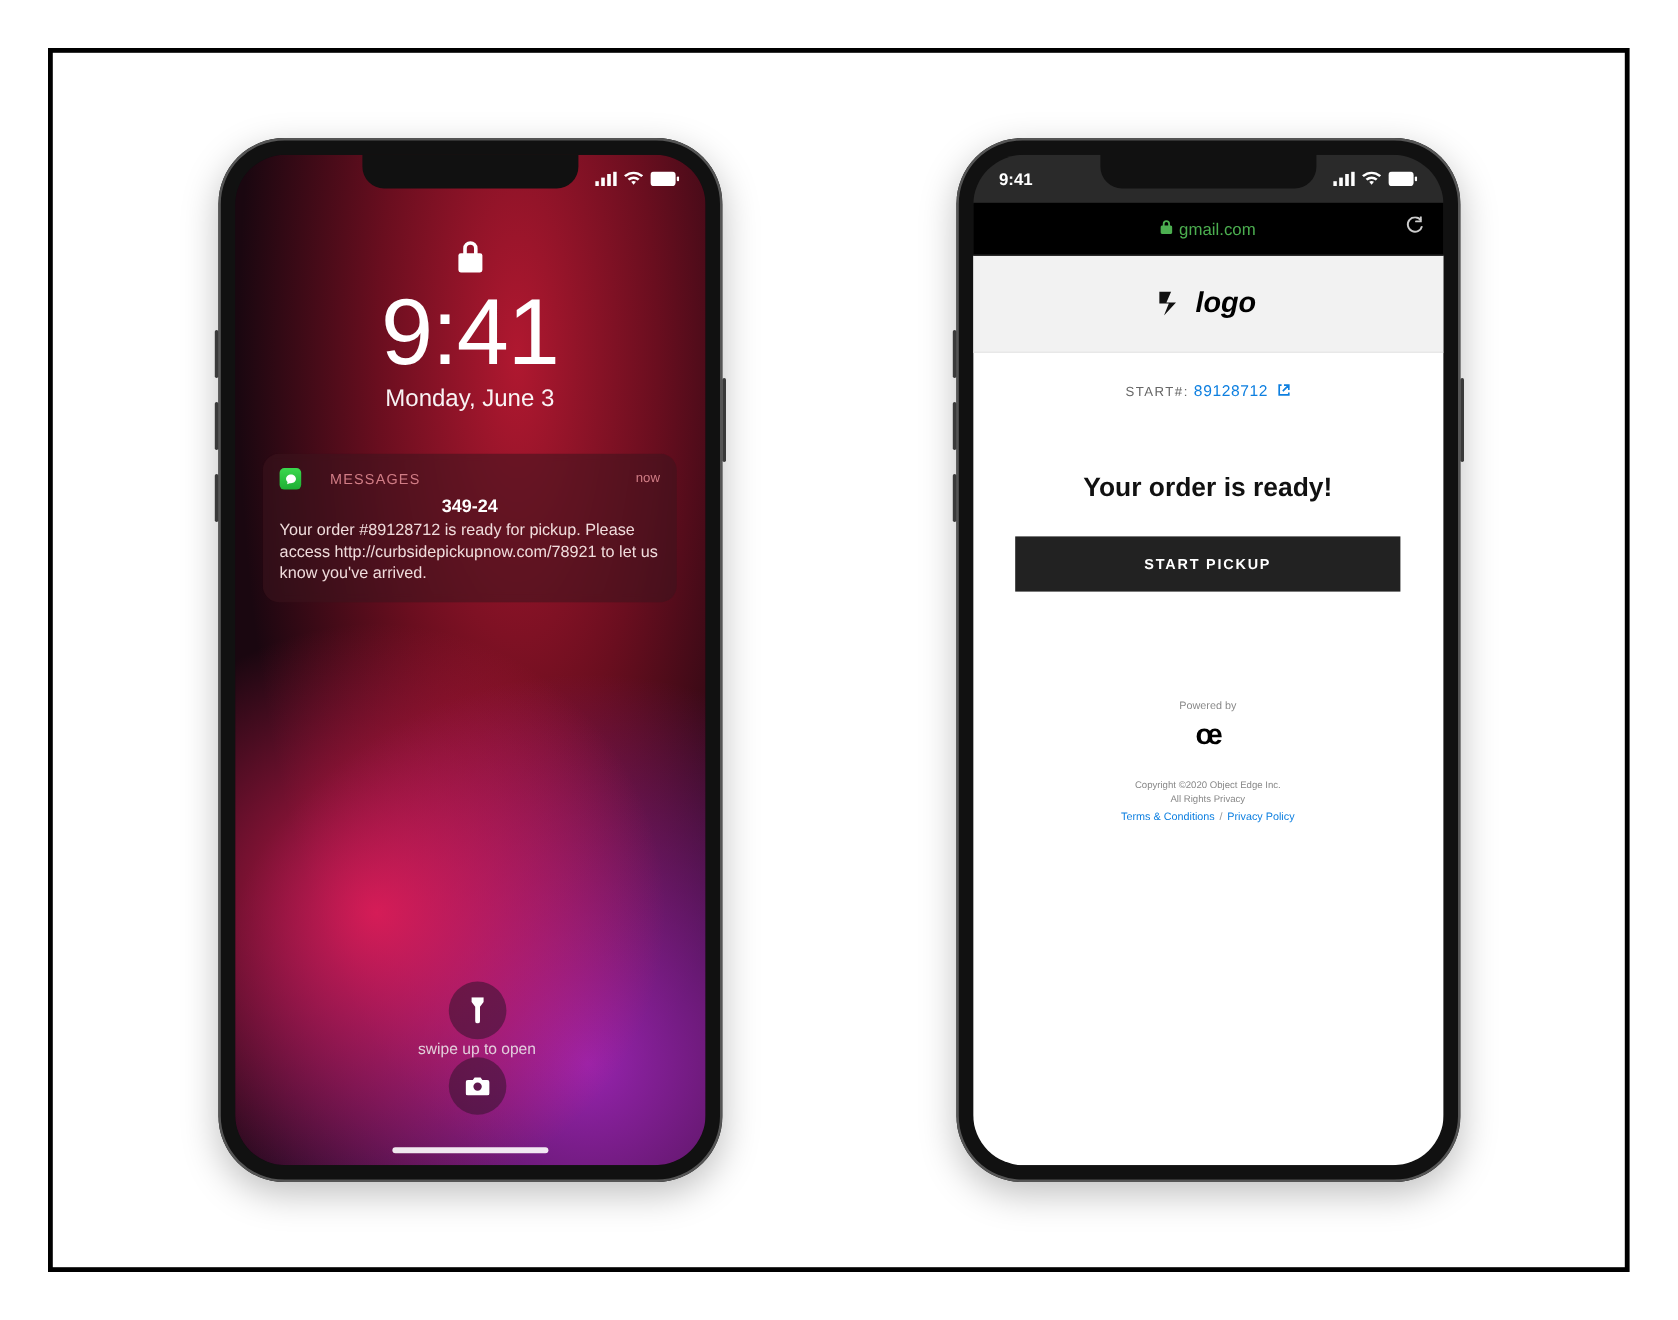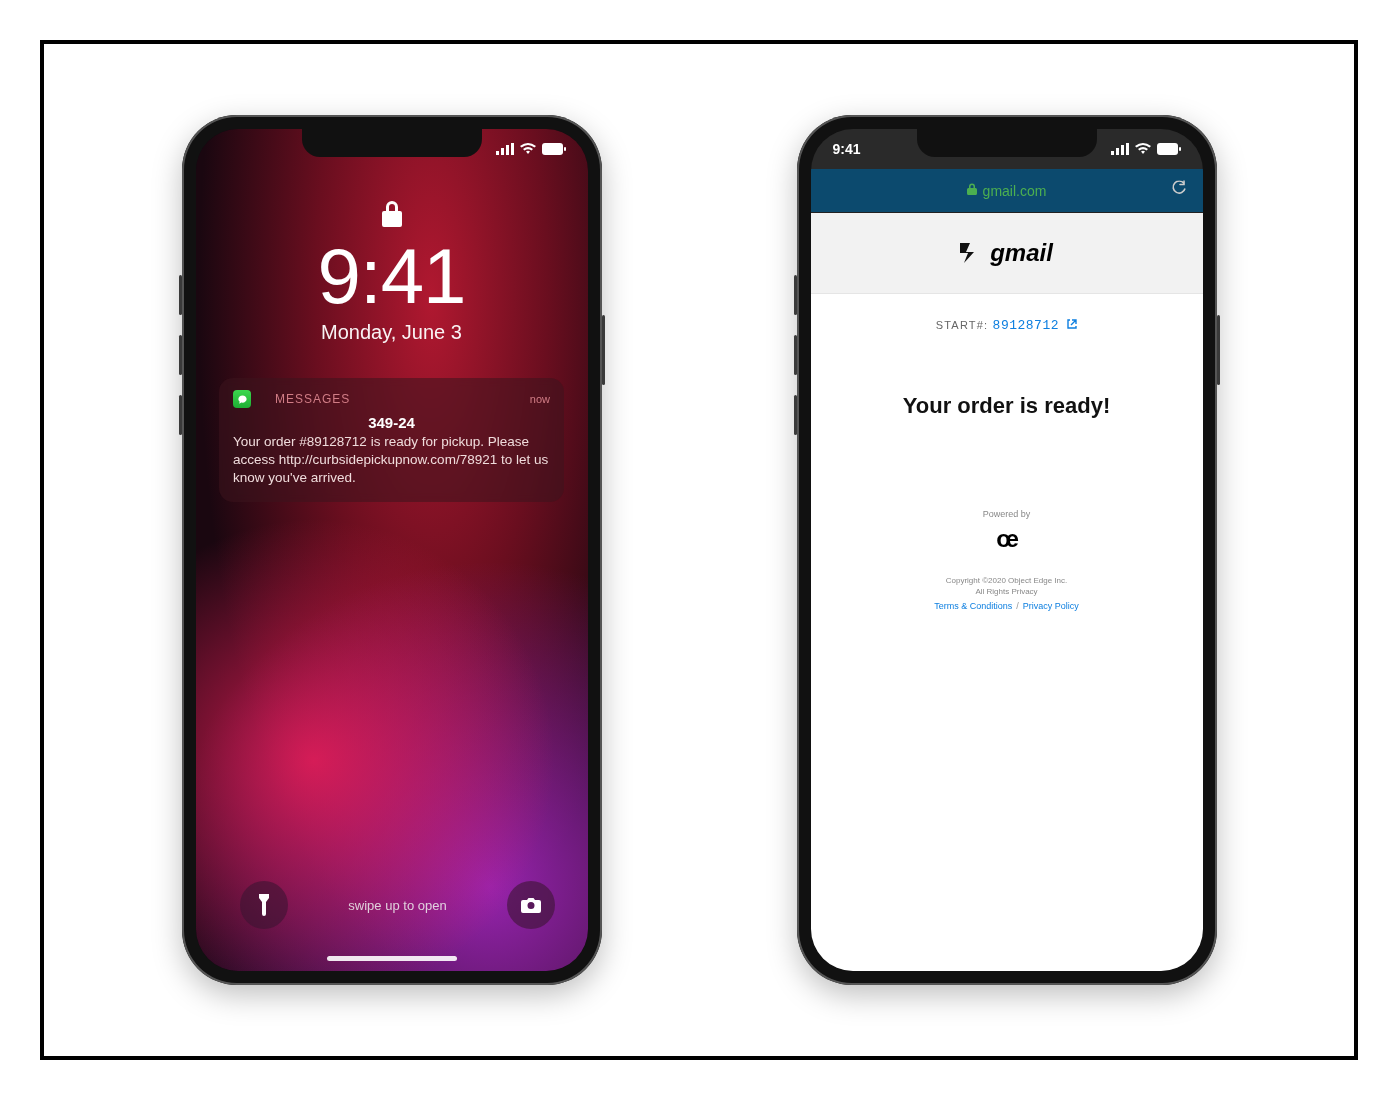--- a/index.html
+++ b/index.html
@@ -127,20 +127,21 @@
   .notif-sender {
     font-size:15px; font-weight:600; color:#fff; margin-bottom:2px;text-align:center;
   }
   .notif-body {
     font-size:13.5px; line-height:1.35; color:#f0dcdc;
   }
   .swipe-row {
     position:absolute; bottom:42px; left:12px; right:0;
     display:flex; align-items:center; justify-content:space-between;
     padding:0 32px;
+    flex-direction:column;
   }
   .circle-btn {
     width:48px; height:48px; border-radius:50%;
     background:rgba(60,20,50,.6);
     display:flex; align-items:center; justify-content:center;
   }
   .swipe-text {
     font-size:13px; color:#eee; opacity:.85;
   }
   .home-indicator {
@@ -152,21 +153,21 @@
   .email-screen {
     width:100%; height:100%;
     background:#2a2a2a;
     display:flex; flex-direction:column;
   }
   .status-bar.dark .status-left,
   .status-bar.dark .status-right { color:#fff; }
   .url-bar {
     margin-top:40px;
     height:44px;
-    background:#0c4a6e;
+    background:#000000;
     display:flex; align-items:center; justify-content:center;
     position:relative;
     border-bottom:1px solid #222;
     flex-shrink:0;
   }
   .url-lock { color:#4caf50; font-size:12px; margin-right:6px; }
   .url-text { color:#4caf50; font-size:14px; }
   .url-refresh {
     position:absolute; right:16px; top:50%; transform:translateY(-50%);
     color:#ccc; font-size:18px;
@@ -180,21 +181,21 @@
     display:flex; justify-content:center; border-bottom:1px solid #e5e5e5;
   }
   .logo-wrap { display:flex; align-items:center; gap:8px; }
   .logo-text {
     font-style:italic; font-weight:800; font-size:24px;
   }
   .order-line {
     margin-top:24px; font-size:11px; letter-spacing:1.2px;
     color:#666;
   }
-  .order-line .order-num { color:#0d7fe0; letter-spacing:0.5px; font-size:13px;font-family:Liberation Mono, monospace; }
+  .order-line .order-num { color:#0d7fe0; letter-spacing:0.5px; font-size:13px; }
   .order-line .ext-icon { color:#0d7fe0; font-size:11px; margin-left:4px; }
   .ready-title {
     margin-top:60px; font-size:22px; font-weight:800; color:#111;
   }
   .ready-body {
     margin-top:14px; font-size:14px; color:#555;
     text-align:center; line-height:1.5; max-width:82%;
   }
   .pickup-btn {
     margin-top:28px;
@@ -324,36 +325,37 @@
               </svg>
           </span>
         </div>
 
         <div class="email-body">
           <div class="email-header">
             <div class="logo-wrap">
               <svg width="22" height="20" viewBox="0 0 22 20" fill="#111">
                   <path d="M0 0 H10 L6 9 H14 L4 20 L8 10 H0 Z"></path>
                 </svg>
-              <span class="logo-text">gmail</span>
+              <span class="logo-text">logo</span>
             </div>
           </div>
 
           <div class="order-line">
             <span>START#:</span>
             <a class="order-num">89128712</a>
             <span class="ext-icon">
               <svg width="10" height="10" viewBox="0 0 10 10" fill="none" stroke="#0d7fe0" stroke-width="1.4">
                   <path d="M3 1 H1 V9 H9 V7 M5 1 H9 V5 M9 1 L4 6"></path>
                 </svg>
             </span>
           </div>
 
           <div class="ready-title">Your order is ready!</div>
 
+          <button class="pickup-btn">START PICKUP</button>
 
           <div class="powered-by">Powered by</div>
           <div class="oe-mark">œ</div>
 
           <div class="copyright">
             <div>Copyright ©2020 Object Edge Inc.</div>
             <div>All Rights Privacy</div>
           </div>
           <div class="legal-links">
             <a>Terms &amp; Conditions</a>

